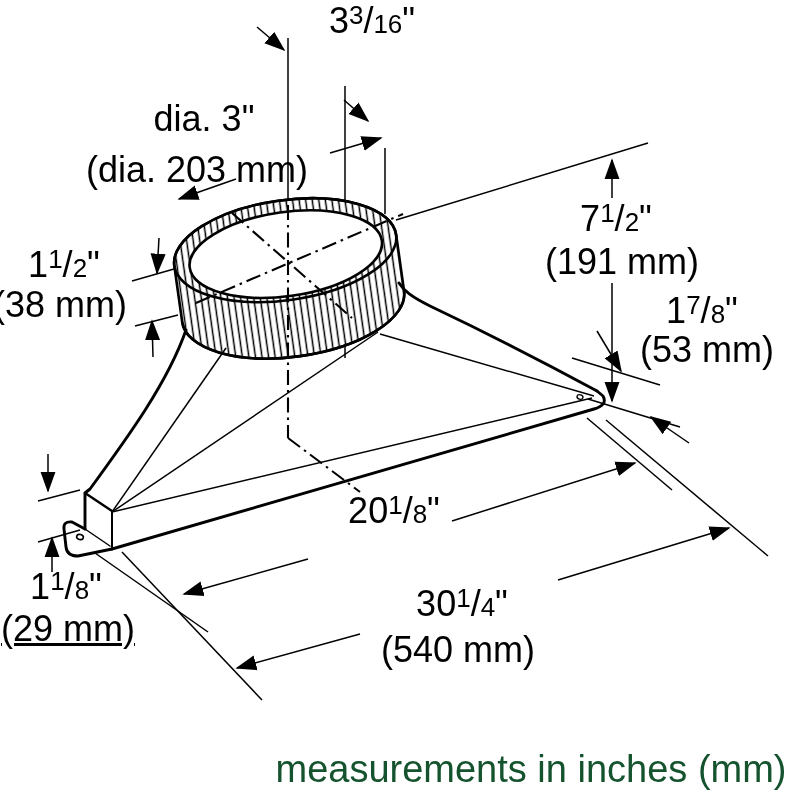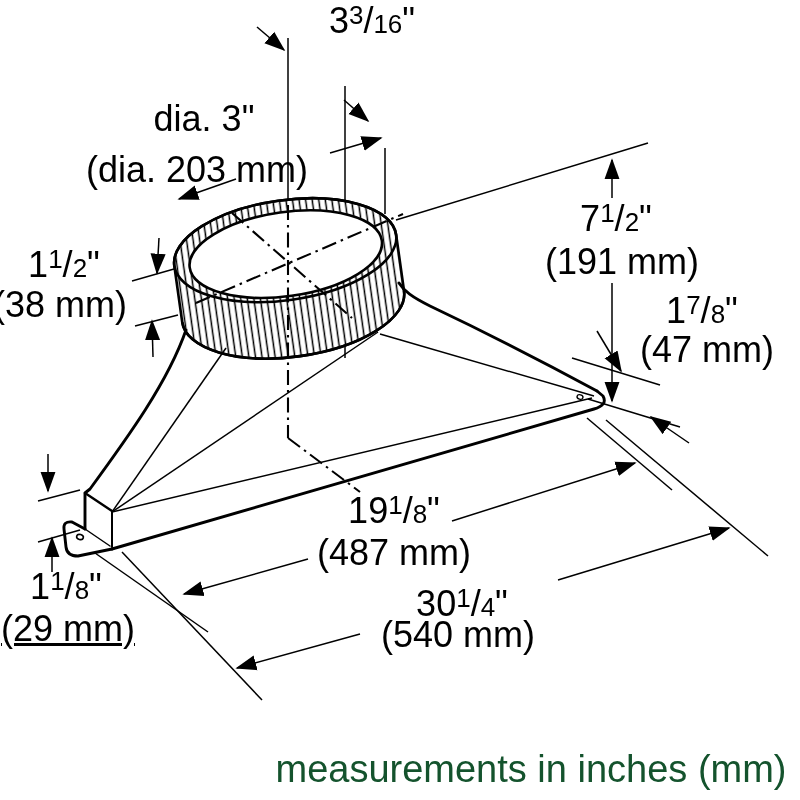--- a/index.html
+++ b/index.html
@@ -139,31 +139,30 @@
   <div class="dim" style="left:60px;top:287px;">(38 mm)</div>
 
   <div class="dim" style="left:616px;top:200px;">
     <span>7</span><span class="frn">1</span><span>/</span><span class="frd">2</span><span>"</span>
   </div>
   <div class="dim" style="left:622px;top:244px;">(191 mm)</div>
 
   <div class="dim" style="left:702px;top:292px;">
     <span>1</span><span class="frn">7</span><span>/</span><span class="frd">8</span><span>"</span>
   </div>
-  <div class="dim" style="left:707px;top:332px;">(47 mm)</div>
+  <div class="dim" style="left:707px;top:332px;">(53 mm)</div>
 
   <div class="dim" style="left:394px;top:492px;">
-    <span>19</span><span class="frn">1</span><span>/</span><span class="frd">8</span><span>"</span>
+    <span>20</span><span class="frn">1</span><span>/</span><span class="frd">8</span><span>"</span>
   </div>
-  <div class="dim" style="left:394px;top:535px;">(487 mm)</div>
 
   <div class="dim" style="left:462px;top:585px;">
     <span>30</span><span class="frn">1</span><span>/</span><span class="frd">4</span><span>"</span>
   </div>
-  <div class="dim" style="left:458px;top:617px;">(540 mm)</div>
+  <div class="dim" style="left:458px;top:632px;">(540 mm)</div>
 
   <div class="dim" style="left:66px;top:568px;">
     <span>1</span><span class="frn">1</span><span>/</span><span class="frd">8</span><span>"</span>
   </div>
   <div class="dim" style="left:68px;top:611px;text-decoration:underline;">(29 mm)</div>
 
   <div class="caption" style="left:531px;top:750px;">measurements in inches (mm)</div>
 
 </div>
 

